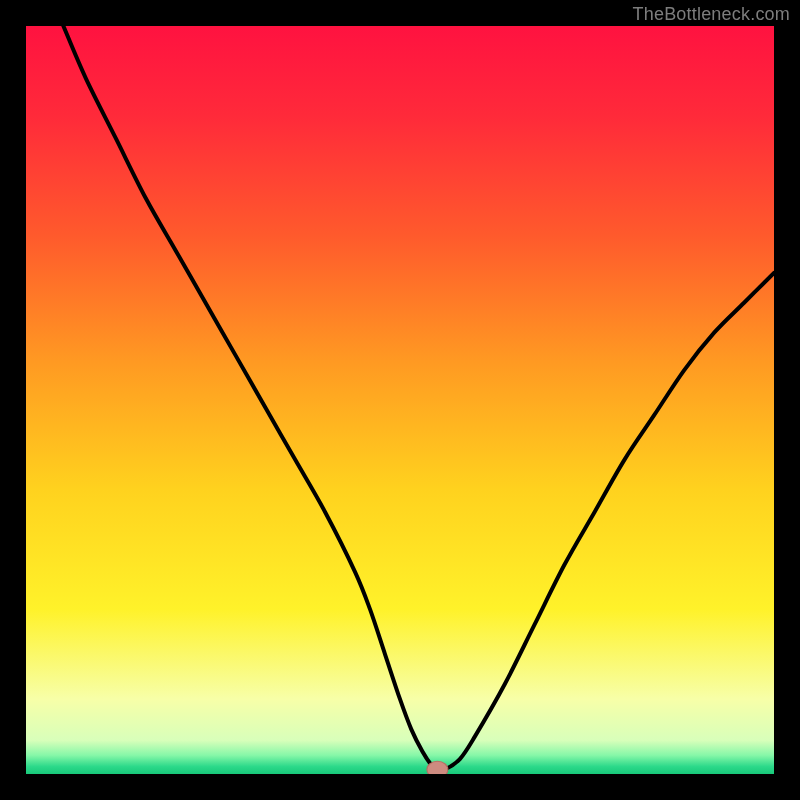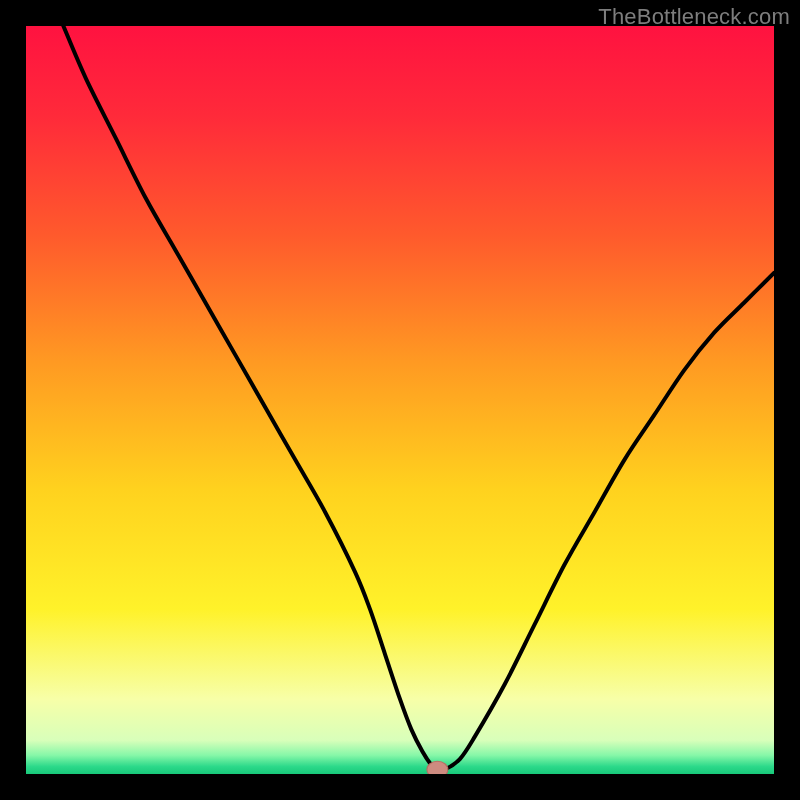--- a/index.html
+++ b/index.html
@@ -17,21 +17,21 @@
     top: 0;
     width: 800px;
     height: 800px;
     background: #000;
   }
   .watermark {
     position: absolute;
     top: 4px;
     right: 10px;
     color: #7d7d7d;
-    font-size: 22px;
+    font-size: 18px;
     font-weight: 500;
     letter-spacing: 0.2px;
     z-index: 10;
   }
   .plot {
     position: absolute;
     left: 26px;
     top: 26px;
     width: 748px;
     height: 748px;

